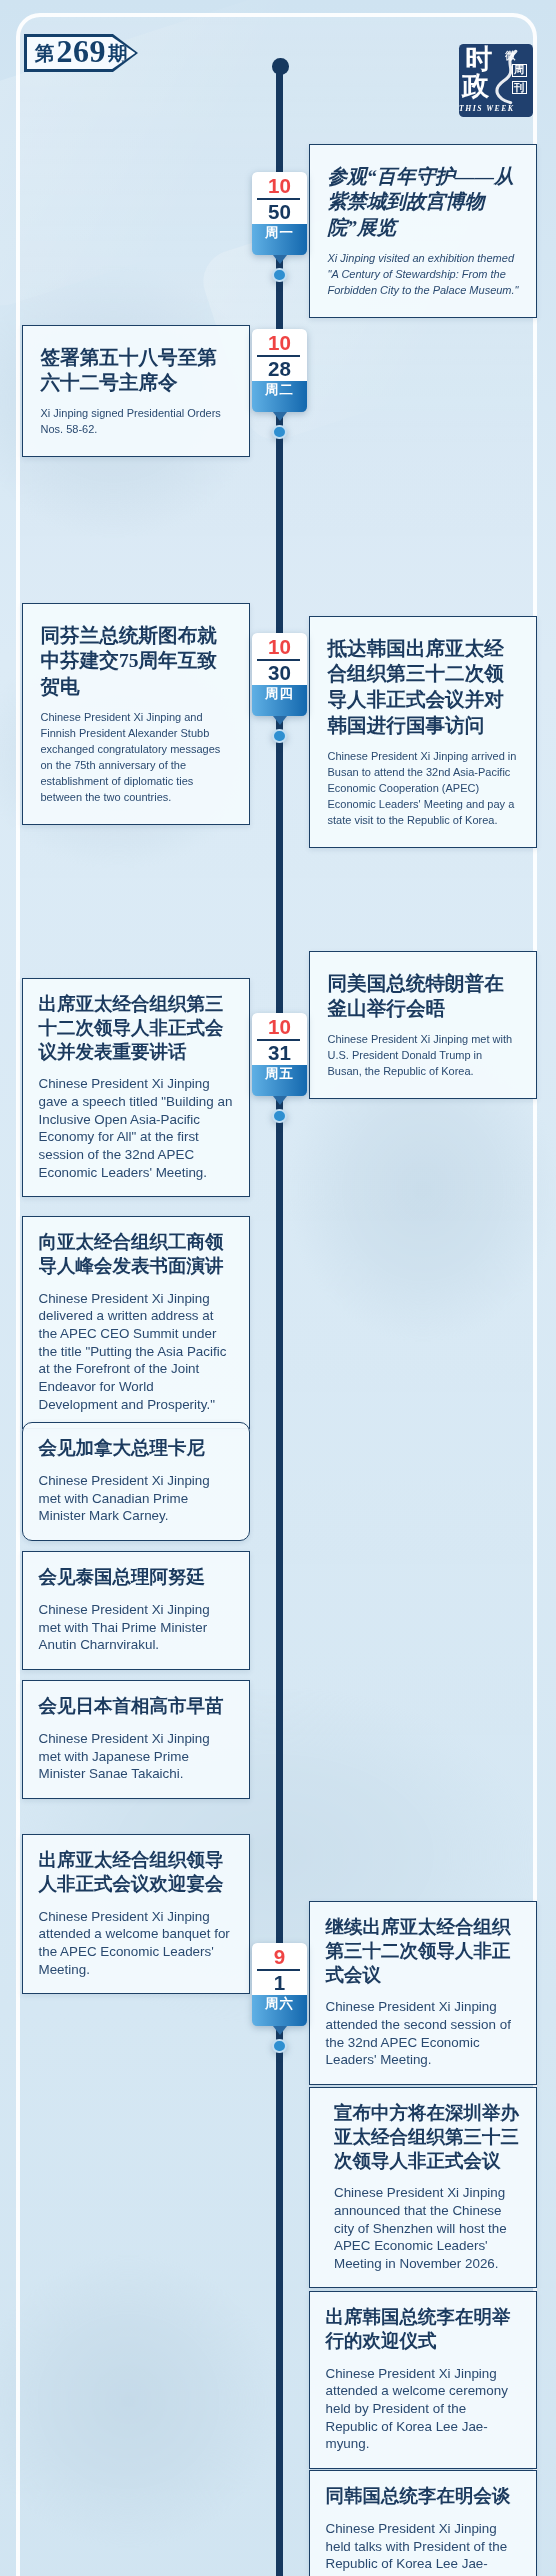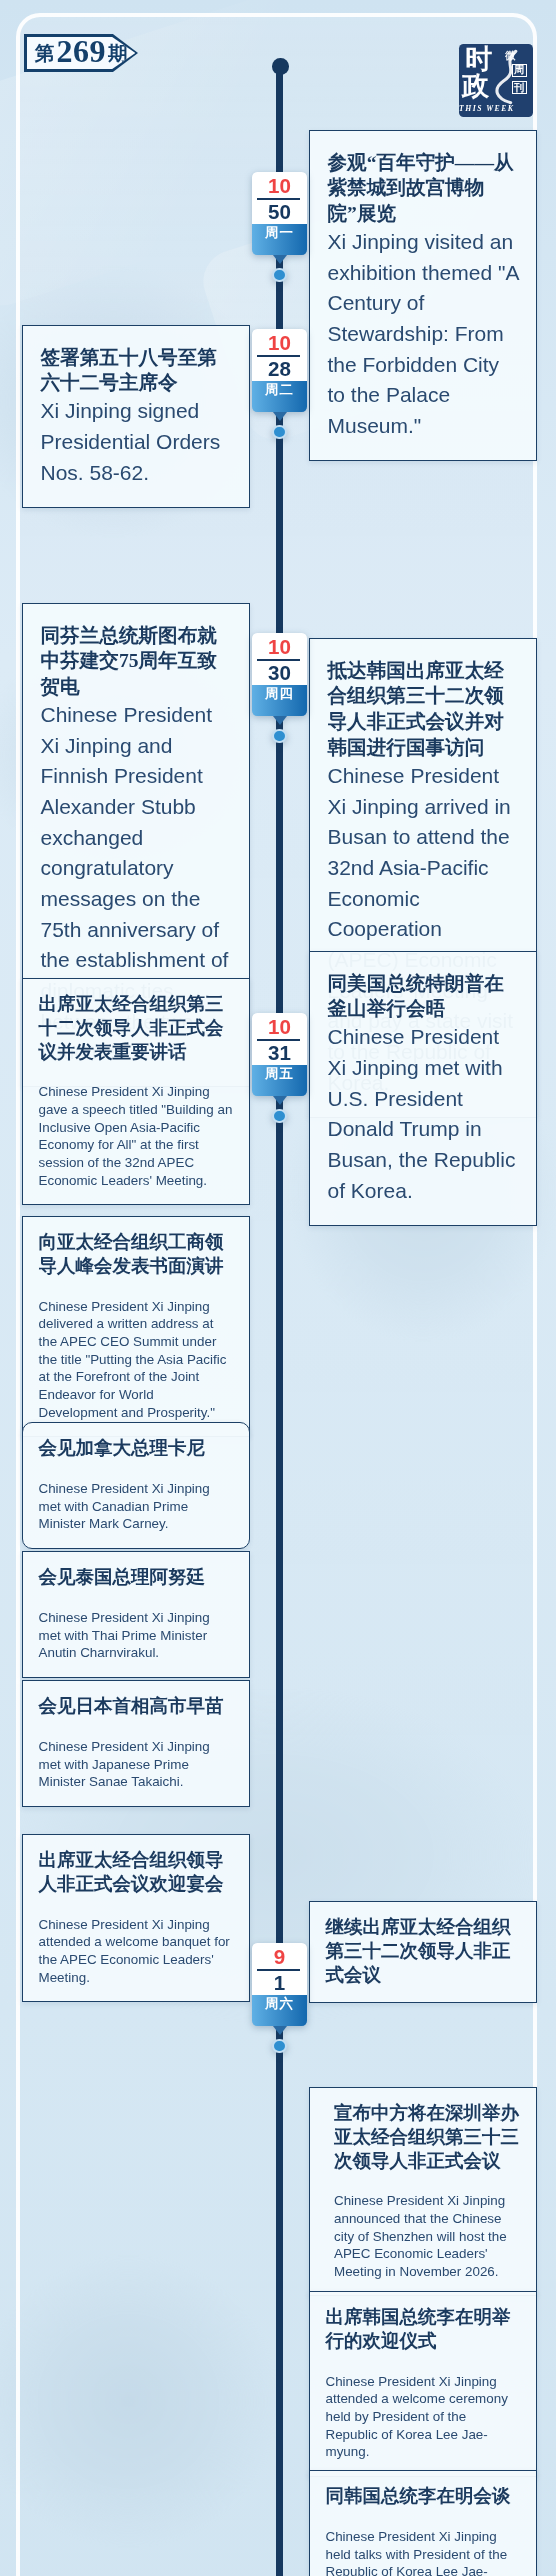--- a/index.html
+++ b/index.html
@@ -61,24 +61,24 @@
   .db-dot{width:10.3px;height:10.3px;border-radius:50%;background:#2f8fd0;border:2.6px solid #c3def2;margin:3.1px auto 0;}
   
   .card{position:absolute;width:228px;box-sizing:border-box;background:rgba(243,250,253,.96);
     border:1.5px solid #1c4066;z-index:4;box-shadow:0 1.5px 5.2px rgba(23,56,95,.10);}
   .card.left{left:22px;}
   .card.right{left:309px;}
   .card .t{font-family:"Liberation Serif",serif;font-weight:bold;color:#1b3a5e;}
   .card .e{color:#2a4a70;}
   .card.lg{padding:18.5px 17.5px;}
   .card.lg .t{font-size:19.6px;line-height:1.32;}
-  .card.lg .e{font-size:21px;line-height:1.46;margin-top:0;}
+  .card.lg .e{font-size:11px;line-height:1.46;margin-top:9px;}
   .card.sm{padding:14.4px 15.5px;}
   .card.sm .t{font-size:18.5px;line-height:1.28;}
-  .card.sm .e{font-size:13.4px;line-height:1.32;margin-top:19px;}
+  .card.sm .e{font-size:13.4px;line-height:1.32;margin-top:11px;}
 </style>
 </head>
 <body>
 
 <div class="abs bg-grid"></div>
 <div class="abs streak" style="left:-62px;top:31px;width:464px;height:216px;"></div>
 <div class="abs streak" style="left:216px;top:196px;width:392px;height:196px;"></div>
 <div class="abs ghost" style="left:-31px;top:268px;width:289px;height:268px;"></div>
 <div class="abs ghost" style="left:-20.6px;top:644px;width:278px;height:222px;"></div>
 <div class="abs ghost" style="left:289px;top:1041px;width:268px;height:299px;"></div>
@@ -157,33 +157,33 @@
       <div class="db-month">9</div>
       <div class="db-rule"></div>
       <div class="db-day">1</div>
     </div>
     <div class="db-week">周六</div>
     <div class="db-tri"></div>
     <div class="db-dot"></div>
   </div>
   </div>
 <div>
-    <div class="card right lg" style="top: 130px;">
+    <div class="card right lg" style="top: 144px; font-style: italic;">
     <div class="t">参观“百年守护——从紫禁城到故宫博物院”展览</div>
     <div class="e">Xi Jinping visited an exhibition themed "A Century of Stewardship: From the Forbidden City to the Palace Museum."</div>
   </div>
     <div class="card left lg" style="top: 325px;">
     <div class="t">签署第五十八号至第六十二号主席令</div>
     <div class="e">Xi Jinping signed Presidential Orders Nos. 58-62.</div>
   </div>
     <div class="card left lg" style="top: 603px;">
     <div class="t">同芬兰总统斯图布就中芬建交75周年互致贺电</div>
     <div class="e">Chinese President Xi Jinping and Finnish President Alexander Stubb exchanged congratulatory messages on the 75th anniversary of the establishment of diplomatic ties between the two countries.</div>
   </div>
-    <div class="card right lg" style="top: 638px;">
+    <div class="card right lg" style="top: 616px;">
     <div class="t">抵达韩国出席亚太经合组织第三十二次领导人非正式会议并对韩国进行国事访问</div>
     <div class="e">Chinese President Xi Jinping arrived in Busan to attend the 32nd Asia-Pacific Economic Cooperation (APEC) Economic Leaders' Meeting and pay a state visit to the Republic of Korea.</div>
   </div>
     <div class="card right lg" style="top: 951px;">
     <div class="t">同美国总统特朗普在釜山举行会晤</div>
     <div class="e">Chinese President Xi Jinping met with U.S. President Donald Trump in Busan, the Republic of Korea.</div>
   </div>
     <div class="card left sm" style="top: 978px;">
     <div class="t">出席亚太经合组织第三十二次领导人非正式会议并发表重要讲话</div>
     <div class="e">Chinese President Xi Jinping gave a speech titled "Building an Inclusive Open Asia-Pacific Economy for All" at the first session of the 32nd APEC Economic Leaders' Meeting.</div>
@@ -203,20 +203,21 @@
     <div class="card left sm" style="top: 1680px;">
     <div class="t">会见日本首相高市早苗</div>
     <div class="e">Chinese President Xi Jinping met with Japanese Prime Minister Sanae Takaichi.</div>
   </div>
     <div class="card left sm" style="top: 1834px;">
     <div class="t">出席亚太经合组织领导人非正式会议欢迎宴会</div>
     <div class="e">Chinese President Xi Jinping attended a welcome banquet for the APEC Economic Leaders' Meeting.</div>
   </div>
     <div class="card right sm" style="top: 1901px;">
     <div class="t">继续出席亚太经合组织第三十二次领导人非正式会议</div>
+    <div class="e">Chinese President Xi Jinping attended the second session of the 32nd APEC Economic Leaders' Meeting.</div>
   </div>
     <div class="card right sm" style="top: 2087px; padding-left: 24px;">
     <div class="t">宣布中方将在深圳举办亚太经合组织第三十三次领导人非正式会议</div>
     <div class="e">Chinese President Xi Jinping announced that the Chinese city of Shenzhen will host the APEC Economic Leaders' Meeting in November 2026.</div>
   </div>
     <div class="card right sm" style="top: 2291px;">
     <div class="t">出席韩国总统李在明举行的欢迎仪式</div>
     <div class="e">Chinese President Xi Jinping attended a welcome ceremony held by President of the Republic of Korea Lee Jae-myung.</div>
   </div>
     <div class="card right sm" style="top: 2470px;">

